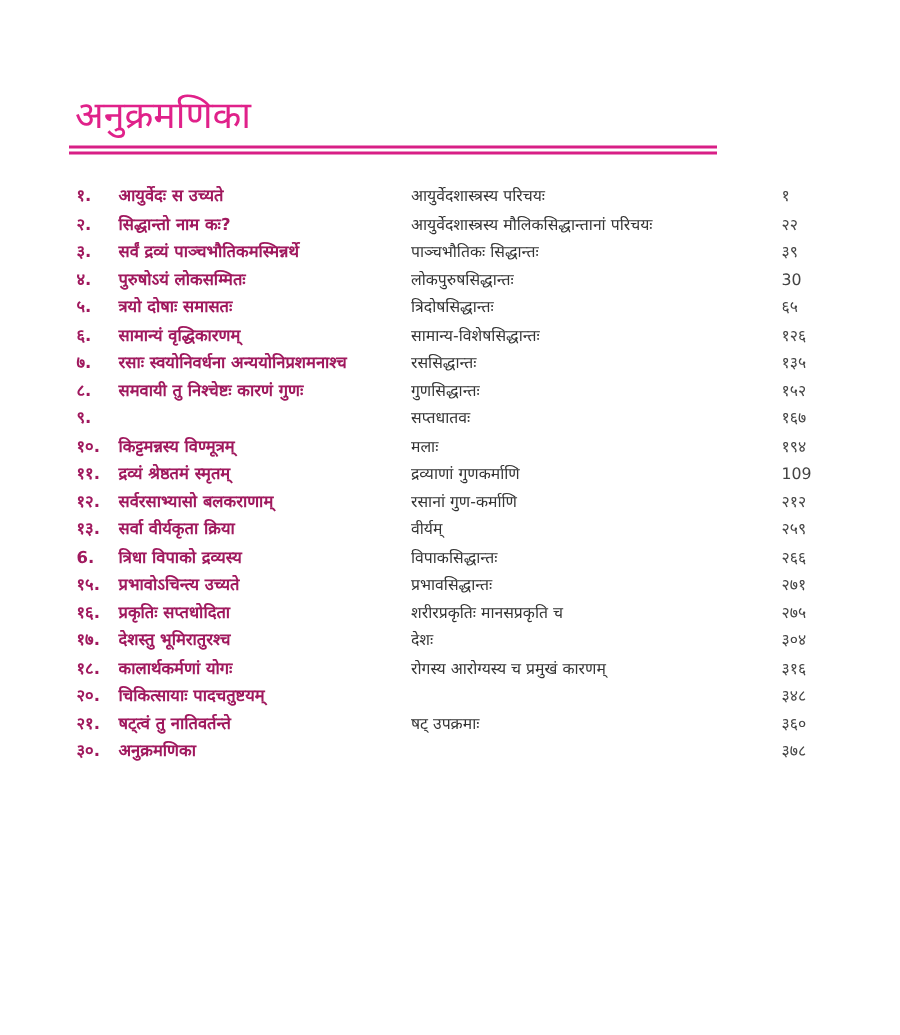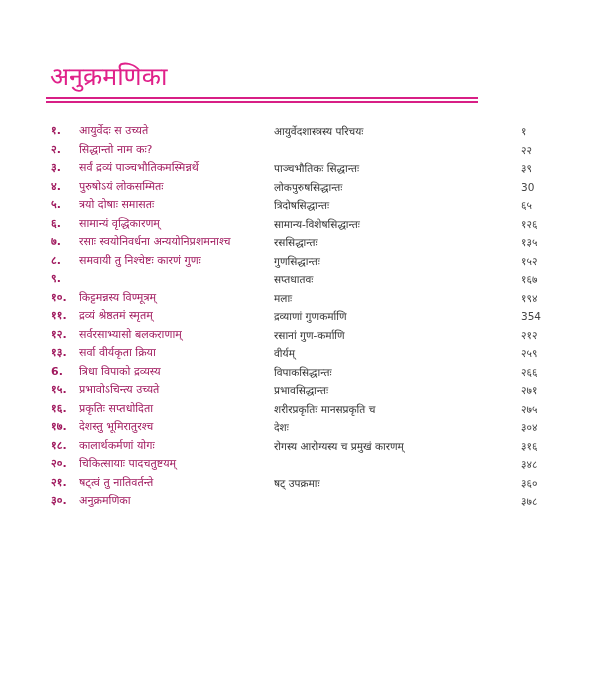--- a/index.html
+++ b/index.html
@@ -51,21 +51,21 @@
       position: absolute;
       left: 51px;
       color: #a0195e;
       font-weight: bold;
       font-size: 11px;
     }
     .toc-chapter {
       position: absolute;
       left: 79px;
       color: #a0195e;
-      font-weight: normal;
+      font-weight: bold;
       font-size: 11px;
     }
     .toc-subject {
       position: absolute;
       left: 274px;
       color: #333333;
       font-size: 10.5px;
     }
     .toc-page {
       position: absolute;
@@ -84,20 +84,21 @@
 <div class="toc">
   <div class="toc-row">
     <span class="toc-num">१.</span>
     <span class="toc-chapter">आयुर्वेदः स उच्यते</span>
     <span class="toc-subject">आयुर्वेदशास्त्रस्य परिचयः</span>
     <span class="toc-page">१</span>
   </div>
   <div class="toc-row">
     <span class="toc-num">२.</span>
     <span class="toc-chapter">सिद्धान्तो नाम कः?</span>
+    <span class="toc-subject">आयुर्वेदशास्त्रस्य मौलिकसिद्धान्तानां परिचयः</span>
     <span class="toc-page">२२</span>
   </div>
   <div class="toc-row">
     <span class="toc-num">३.</span>
     <span class="toc-chapter">सर्वं द्रव्यं पाञ्चभौतिकमस्मिन्नर्थे</span>
     <span class="toc-subject">पाञ्चभौतिकः सिद्धान्तः</span>
     <span class="toc-page">३९</span>
   </div>
   <div class="toc-row">
     <span class="toc-num">४.</span>
@@ -137,21 +138,21 @@
   <div class="toc-row">
     <span class="toc-num">१०.</span>
     <span class="toc-chapter">किट्टमन्नस्य विण्मूत्रम्</span>
     <span class="toc-subject">मलाः</span>
     <span class="toc-page">१९४</span>
   </div>
   <div class="toc-row">
     <span class="toc-num">११.</span>
     <span class="toc-chapter">द्रव्यं श्रेष्ठतमं स्मृतम्</span>
     <span class="toc-subject">द्रव्याणां गुणकर्माणि</span>
-    <span class="toc-page">354</span>
+    <span class="toc-page">109</span>
   </div>
   <div class="toc-row">
     <span class="toc-num">१२.</span>
     <span class="toc-chapter">सर्वरसाभ्यासो बलकराणाम्</span>
     <span class="toc-subject">रसानां गुण-कर्माणि</span>
     <span class="toc-page">२१२</span>
   </div>
   <div class="toc-row">
     <span class="toc-num">१३.</span>
     <span class="toc-chapter">सर्वा वीर्यकृता क्रिया</span>

